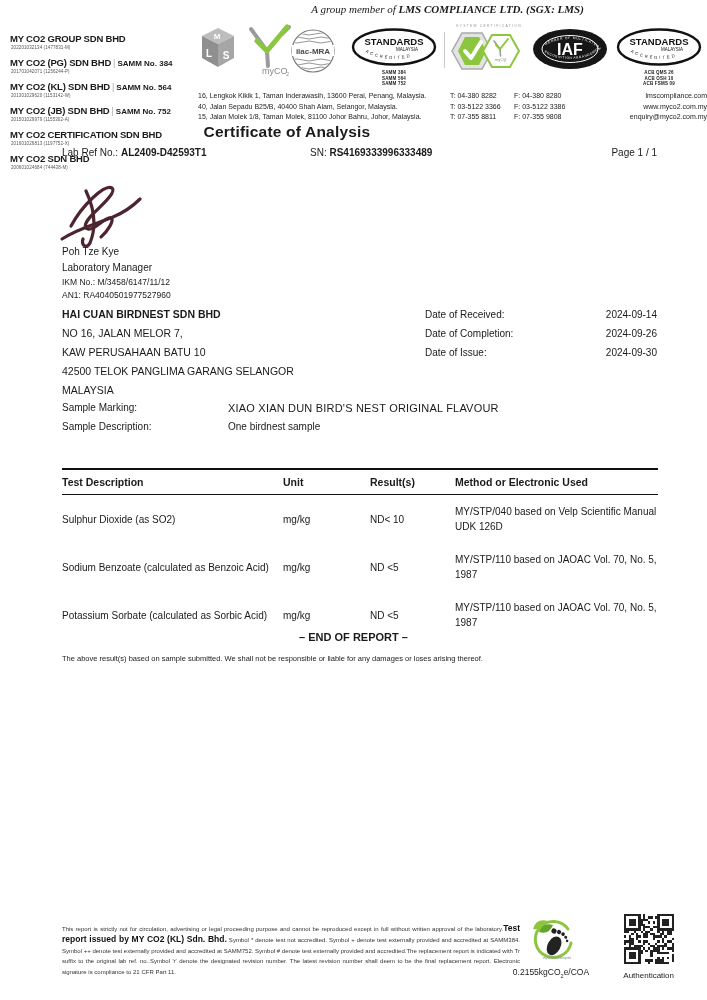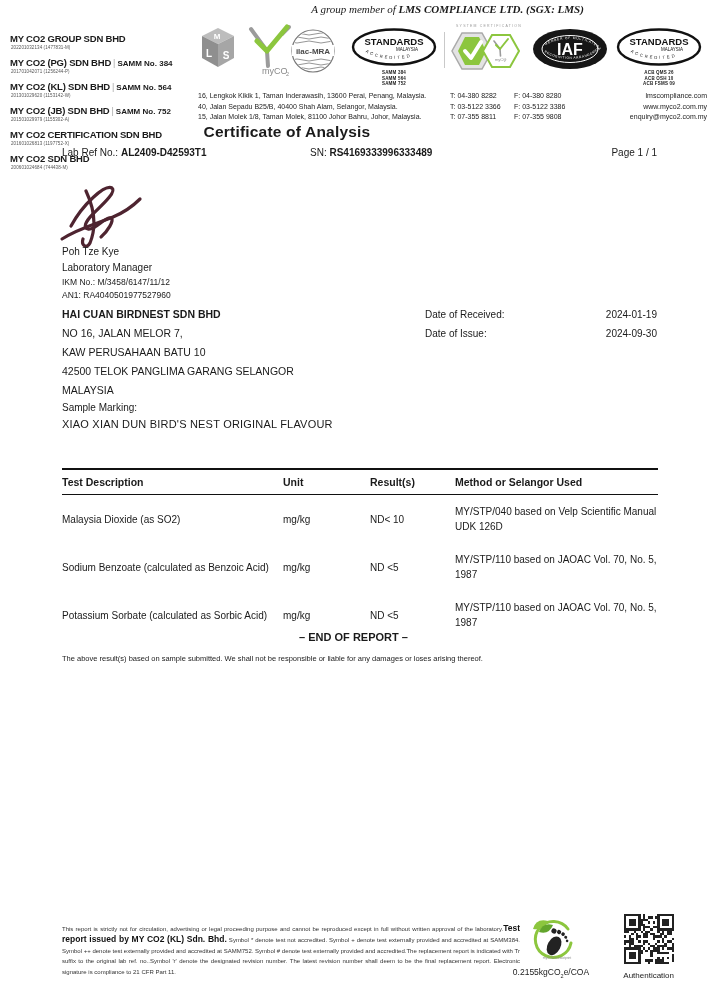--- a/index.html
+++ b/index.html
@@ -51,21 +51,21 @@
   .sig-an1{left:62px;top:290px;font-size:8.5px;}
 
   
   .client{left:62px;top:305px;font-size:10.5px;line-height:19px;}
   .client-line-0{font-weight:700;}
   .dates{left:425px;top:305px;width:232px;font-size:10px;}
   .date-row{display:flex;justify-content:space-between;line-height:19px;}
 
   
   .sample{left:62px;top:400px;font-size:10px;}
-  .sample-row{display:flex;line-height:16px;flex-direction:column;}
+  .sample-row{display:flex;line-height:16px;}
   .sample-label{width:166px;}
   .sample-marking-value{font-size:11px;letter-spacing:0.2px;}
   .sample-desc-value{font-size:10px;}
 
   
   .rtable{left:62px;top:468px;width:596px;}
   .t-head,.t-row{display:grid;grid-template-columns:221px 87px 85px 203px;}
   .t-head{border-top:2.2px solid #111;border-bottom:1.6px solid #111;padding:6px 0;
           font-weight:700;font-size:10.5px;}
   .t-row{align-items:center;padding:9px 0;font-size:10px;line-height:15px;}
@@ -277,44 +277,52 @@
 <div class="abs client">
   <div class="client-line-0">HAI CUAN BIRDNEST SDN BHD</div>
   <div>NO 16, JALAN MELOR 7,</div>
   <div>KAW PERUSAHAAN BATU 10</div>
   <div>42500 TELOK PANGLIMA GARANG SELANGOR</div>
   <div>MALAYSIA</div>
 </div>
 <div class="abs dates">
   <div class="date-row">
       <span>Date of Received:</span>
-      <span>2024-01-19</span>
+      <span>2024-09-14</span>
+    </div>
+  <div class="date-row">
+      <span>Date of Completion:</span>
+      <span>2024-09-26</span>
     </div>
   <div class="date-row">
       <span>Date of Issue:</span>
       <span>2024-09-30</span>
     </div>
 </div>
 
 <div class="abs sample">
   <div class="sample-row">
     <span class="sample-label">Sample Marking:</span>
     <span class="sample-marking-value">XIAO XIAN DUN BIRD'S NEST ORIGINAL FLAVOUR</span>
   </div>
+  <div class="sample-row" style="margin-top:3px;">
+    <span class="sample-label">Sample Description:</span>
+    <span class="sample-desc-value">One birdnest sample</span>
+  </div>
 </div>
 
 <div class="abs rtable">
   <div class="t-head">
     <div class="t-cell">Test Description</div>
     <div class="t-cell">Unit</div>
     <div class="t-cell">Result(s)</div>
-    <div class="t-cell">Method or Selangor Used</div>
+    <div class="t-cell">Method or Electronic Used</div>
   </div>
   <div class="t-row">
-    <div class="t-cell">Malaysia Dioxide (as SO2)</div>
+    <div class="t-cell">Sulphur Dioxide (as SO2)</div>
     <div class="t-cell">mg/kg</div>
     <div class="t-cell">ND&lt; 10</div>
     <div>MY/STP/040 based on Velp Scientific Manual UDK 126D</div>
   </div>
   <div class="t-row">
     <div class="t-cell">Sodium Benzoate (calculated as Benzoic Acid)</div>
     <div class="t-cell">mg/kg</div>
     <div class="t-cell">ND &lt;5</div>
     <div>MY/STP/110 based on JAOAC Vol. 70, No. 5, 1987</div>
   </div>

